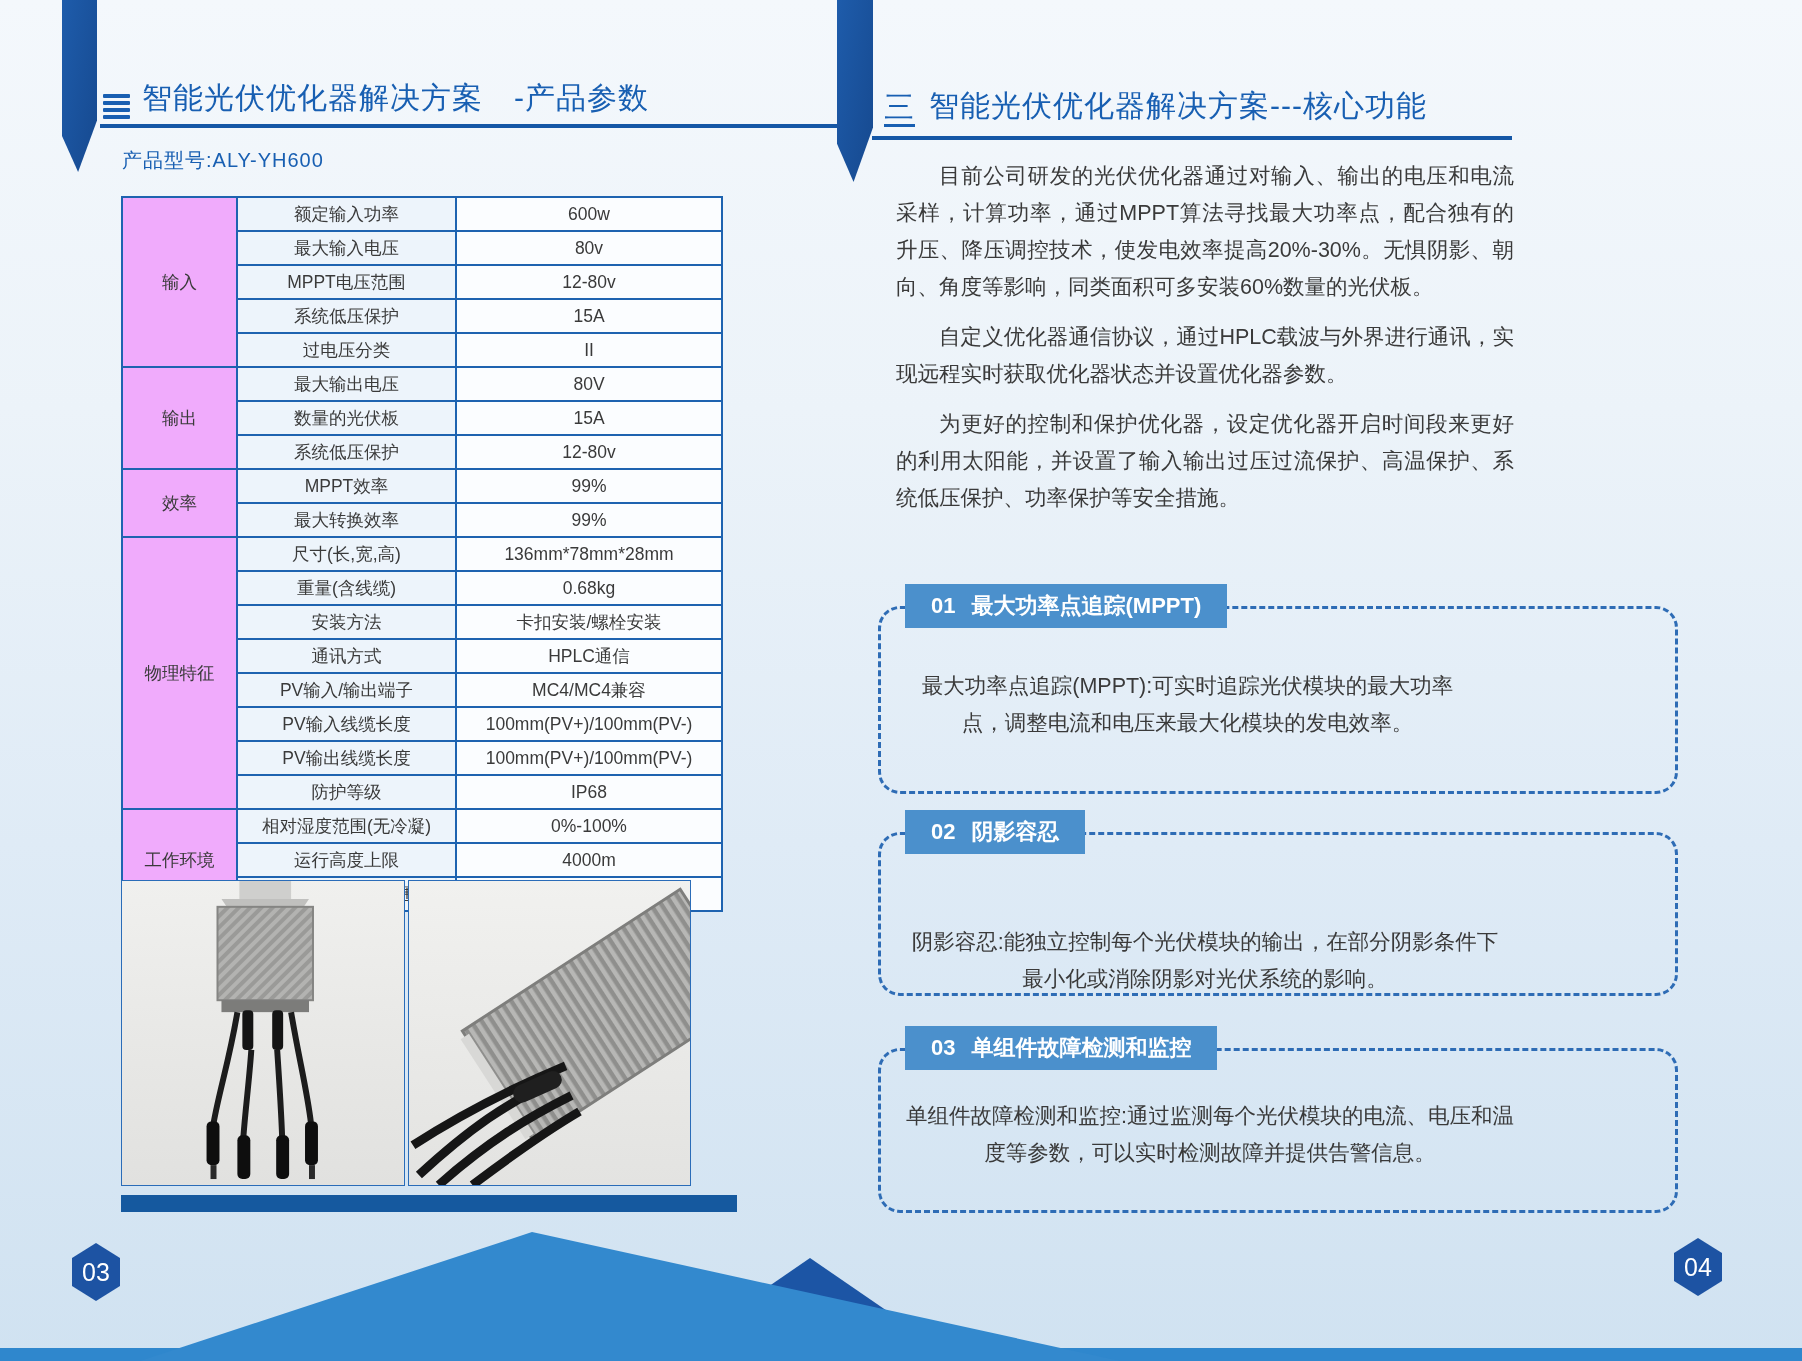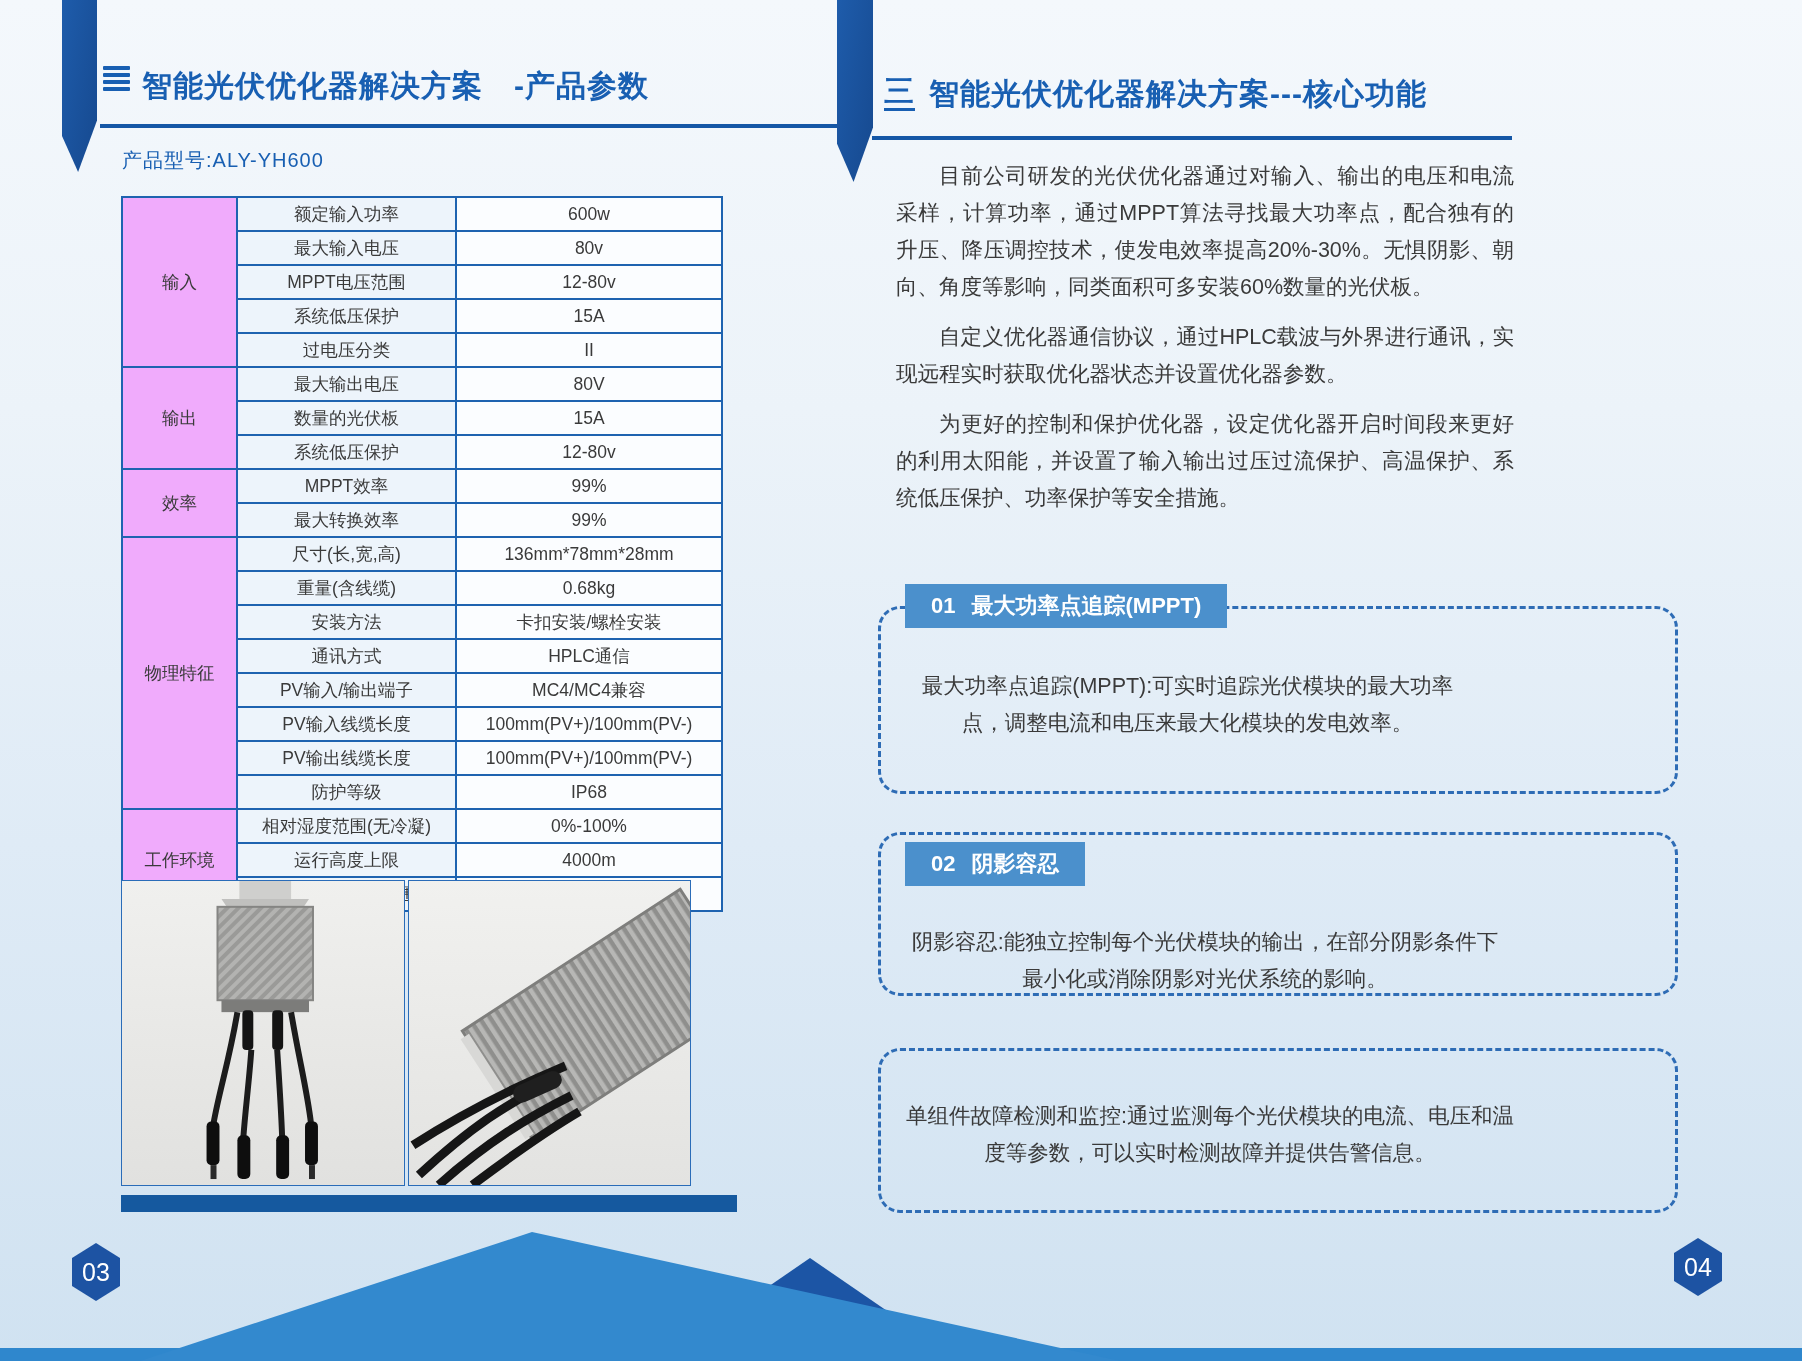--- a/index.html
+++ b/index.html
@@ -13,22 +13,22 @@
   .tri-navy{position:absolute;left:660px;top:1258px;width:300px;height:103px;background:#1c55a5;
     clip-path:polygon(50% 0,100% 100%,0 100%);z-index:2;}
   .tri-main{position:absolute;left:140px;top:1232px;width:980px;height:129px;background:#3389ce;
     clip-path:polygon(40% 0,100% 100%,0 100%);z-index:3;}
   
   .ribbon{position:absolute;top:0;background:linear-gradient(100deg,#1e5cab,#16498f);
     clip-path:polygon(0 0,100% 0,100% 70%,46% 100%,0 79%);z-index:4;}
   .ribbon-left{left:62px;width:35px;height:172px;}
   .ribbon-right{left:837px;width:36px;height:182px;}
   
-  .title-row{position:absolute;display:flex;align-items:flex-start;color:#185fb2;font-weight:bold;
-    font-size:30px;letter-spacing:1px;white-space:nowrap;z-index:5;}
+  .title-row{position:absolute;display:flex;align-items:flex-end;color:#185fb2;font-weight:normal;
+    font-size:30px;letter-spacing:1px;white-space:nowrap;z-index:5;margin-top:12px;}
   .burger{display:inline-flex;flex-direction:column;justify-content:space-between;width:27px;height:25px;margin-right:12px;}
   .burger i{display:block;height:4px;background:#185fb2;border-radius:1px;}
   .title-prefix{display:inline-block;border-bottom:3px solid #185fb2;padding-bottom:1px;margin-right:14px;line-height:1.1;}
   .rule{position:absolute;height:4px;background:#1557a6;z-index:5;}
   .model-label{position:absolute;left:122px;top:147px;font-size:20px;color:#185fb2;letter-spacing:1px;z-index:5;}
   
   .spec-table{position:absolute;left:121px;top:196px;border-collapse:collapse;z-index:5;background:#fbfdff;}
   .spec-table td{border:2px solid #1e63b0;font-size:17.5px;color:#3a3a3a;text-align:center;
     height:32px;padding:0 6px;line-height:1.15;}
   .spec-table td.gcell{width:101px;background:#f0abfc;}
@@ -250,25 +250,28 @@
     <p>为更好的控制和保护优化器，设定优化器开启时间段来更好的利用太阳能，并设置了输入输出过压过流保护、高温保护、系统低压保护、功率保护等安全措施。</p>
   </div>
 
   <div class="sec-box" style="left:878px;top:606px;width:794px;height:182px;"></div>
   <div class="sec-header" style="left:905px;top:584px;">
     <span class="num">01</span><span>最大功率点追踪(MPPT)</span>
   </div>
   <div class="sec-body" style="left:905px;top:668px;width:565px;">最大功率点追踪(MPPT):可实时追踪光伏模块的最大功率点，调整电流和电压来最大化模块的发电效率。</div>
 
   <div class="sec-box" style="left:878px;top:832px;width:794px;height:158px;"></div>
-  <div class="sec-header" style="left:905px;top:810px;margin-top:32px;">
+  <div class="sec-header" style="left:905px;top:810px;">
     <span class="num">02</span><span>阴影容忍</span>
   </div>
   <div class="sec-body" style="left:905px;top:876px;width:600px;margin-top:48px;">阴影容忍:能独立控制每个光伏模块的输出，在部分阴影条件下最小化或消除阴影对光伏系统的影响。</div>
 
   <div class="sec-box" style="left:878px;top:1048px;width:794px;height:159px;"></div>
+  <div class="sec-header" style="left:905px;top:1026px;">
+    <span class="num">03</span><span>单组件故障检测和监控</span>
+  </div>
   <div class="sec-body" style="left:905px;top:1098px;width:610px;">单组件故障检测和监控:通过监测每个光伏模块的电流、电压和温度等参数，可以实时检测故障并提供告警信息。</div>
 
   <div class="hex" style="left:1674px;top:1238px;">
     <span>04</span>
   </div>
 
 </div>
 
 </body></html>

